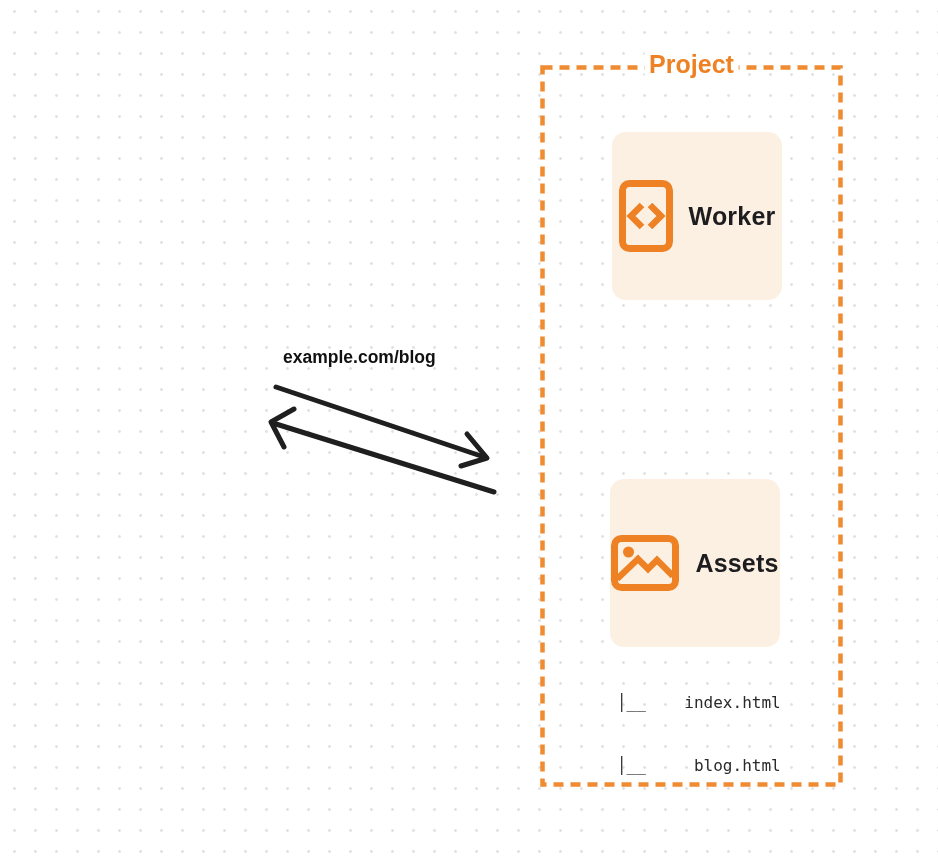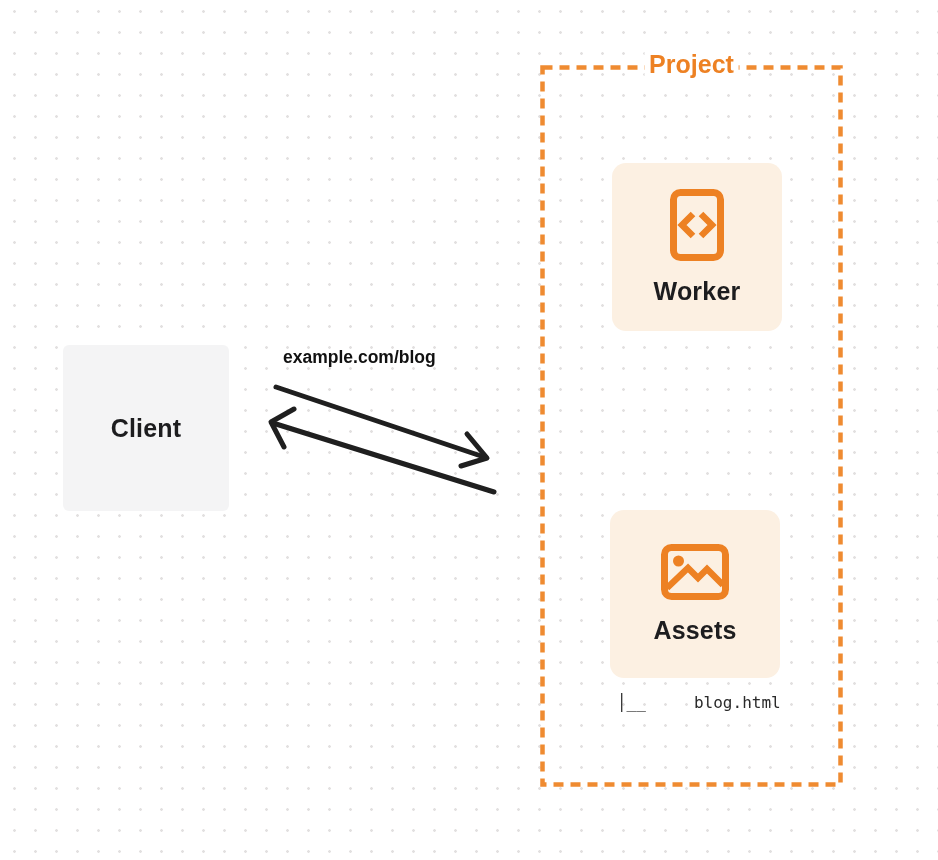--- a/index.html
+++ b/index.html
@@ -81,25 +81,23 @@
     font-weight: 700;
     color: var(--accent);
     white-space: nowrap;
   }
   .card {
     position: absolute;
     width: 170px; height: 168px;
     background: var(--card-bg);
     border-radius: 14px;
     display: flex;
-    flex-direction: column;
     align-items: center;
     justify-content: center;
     gap: 16px;
-    margin-top: 31px;
   }
   .card-worker { left: 72px; top: 67px; }
   .card-assets { left: 70px; top: 414px; }
   .icon-svg .stroke {
     fill: none;
     stroke: var(--accent);
     stroke-linecap: butt;
     stroke-linejoin: miter;
   }
   .icon-svg .fill { fill: var(--accent); }
@@ -111,23 +109,20 @@
     line-height: 21px;
     color: var(--tree-text);
     white-space: pre;
   }
 </style>
 </head>
 <body>
 
 <div class="stage">
 
-  <div class="client-box">
-    <span class="node-label">Client</span>
-  </div>
 
   <div class="request-label">example.com/blog</div>
 
   <svg class="arrows-svg" width="938" height="860" viewBox="0 0 938 860">
     <g>
       <line x1="276" y1="387" x2="484" y2="457"></line>
       <polyline points="467,434 487,458 461,466"></polyline>
     </g>
     <g>
       <line x1="494" y1="492" x2="276" y2="424"></line>
@@ -154,17 +149,18 @@
       <svg class="icon-svg" width="68" height="56" viewBox="0 0 68 56">
         <rect class="stroke" x="3.5" y="3.5" width="61" height="49" rx="7" stroke-width="7"></rect>
         <circle class="fill" cx="17.5" cy="17" r="5.5"></circle>
         <polyline class="stroke" points="6,44 27,24 37,34 46,25 62,41" stroke-width="6.5"></polyline>
       </svg>
       <span class="node-label">Assets</span>
     </div>
   </div>
 
   <div class="file-tree">
+    <div>   │__    index.html</div>
     <div>   │__     blog.html</div>
     
   </div>
 
 </div>
 
 </body></html>

